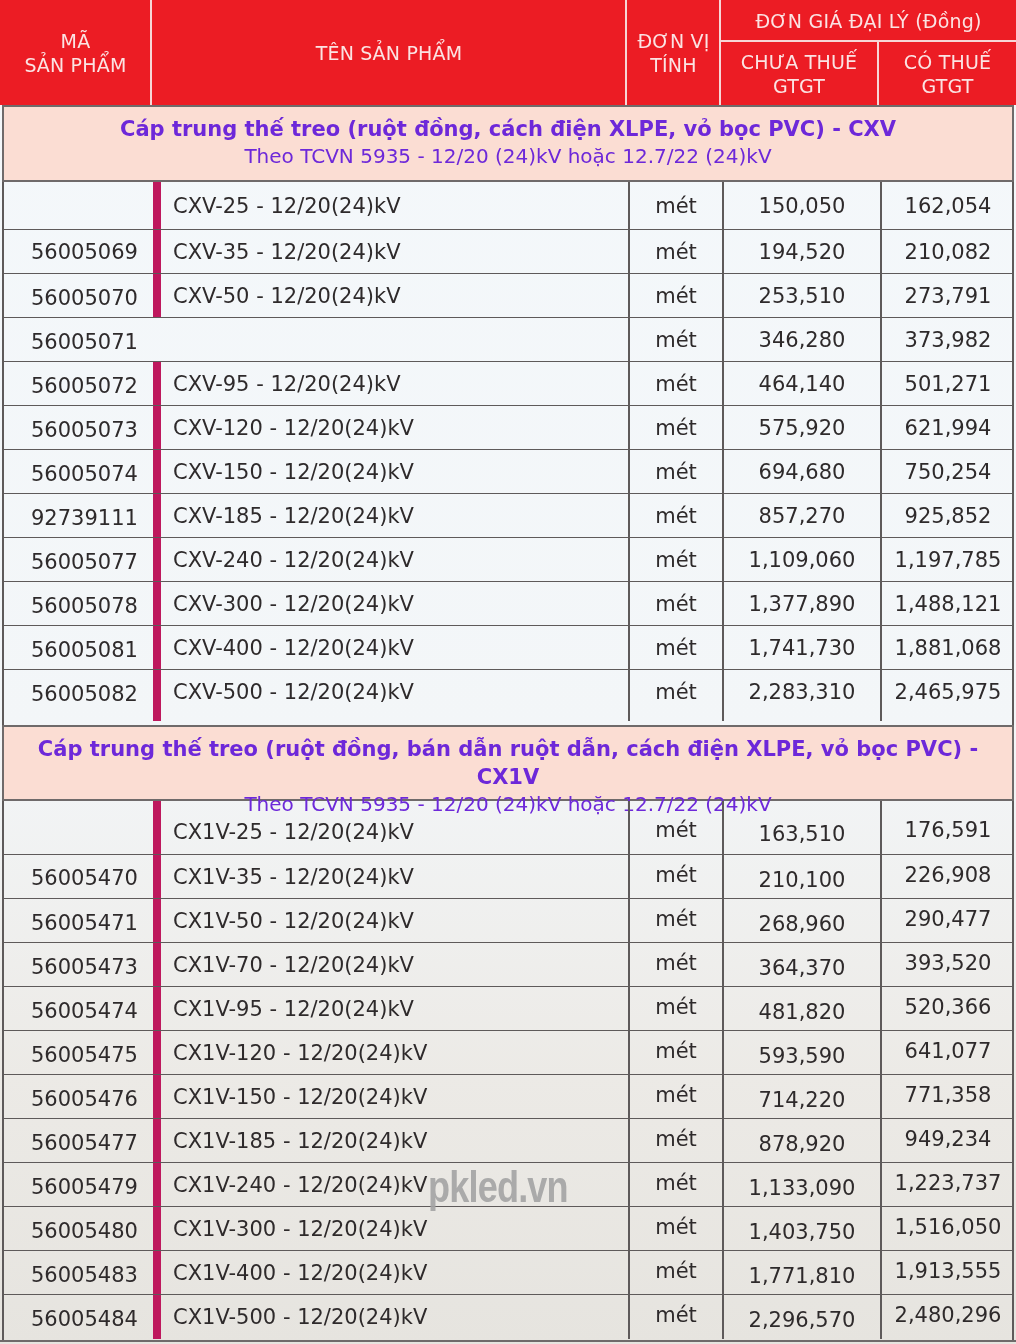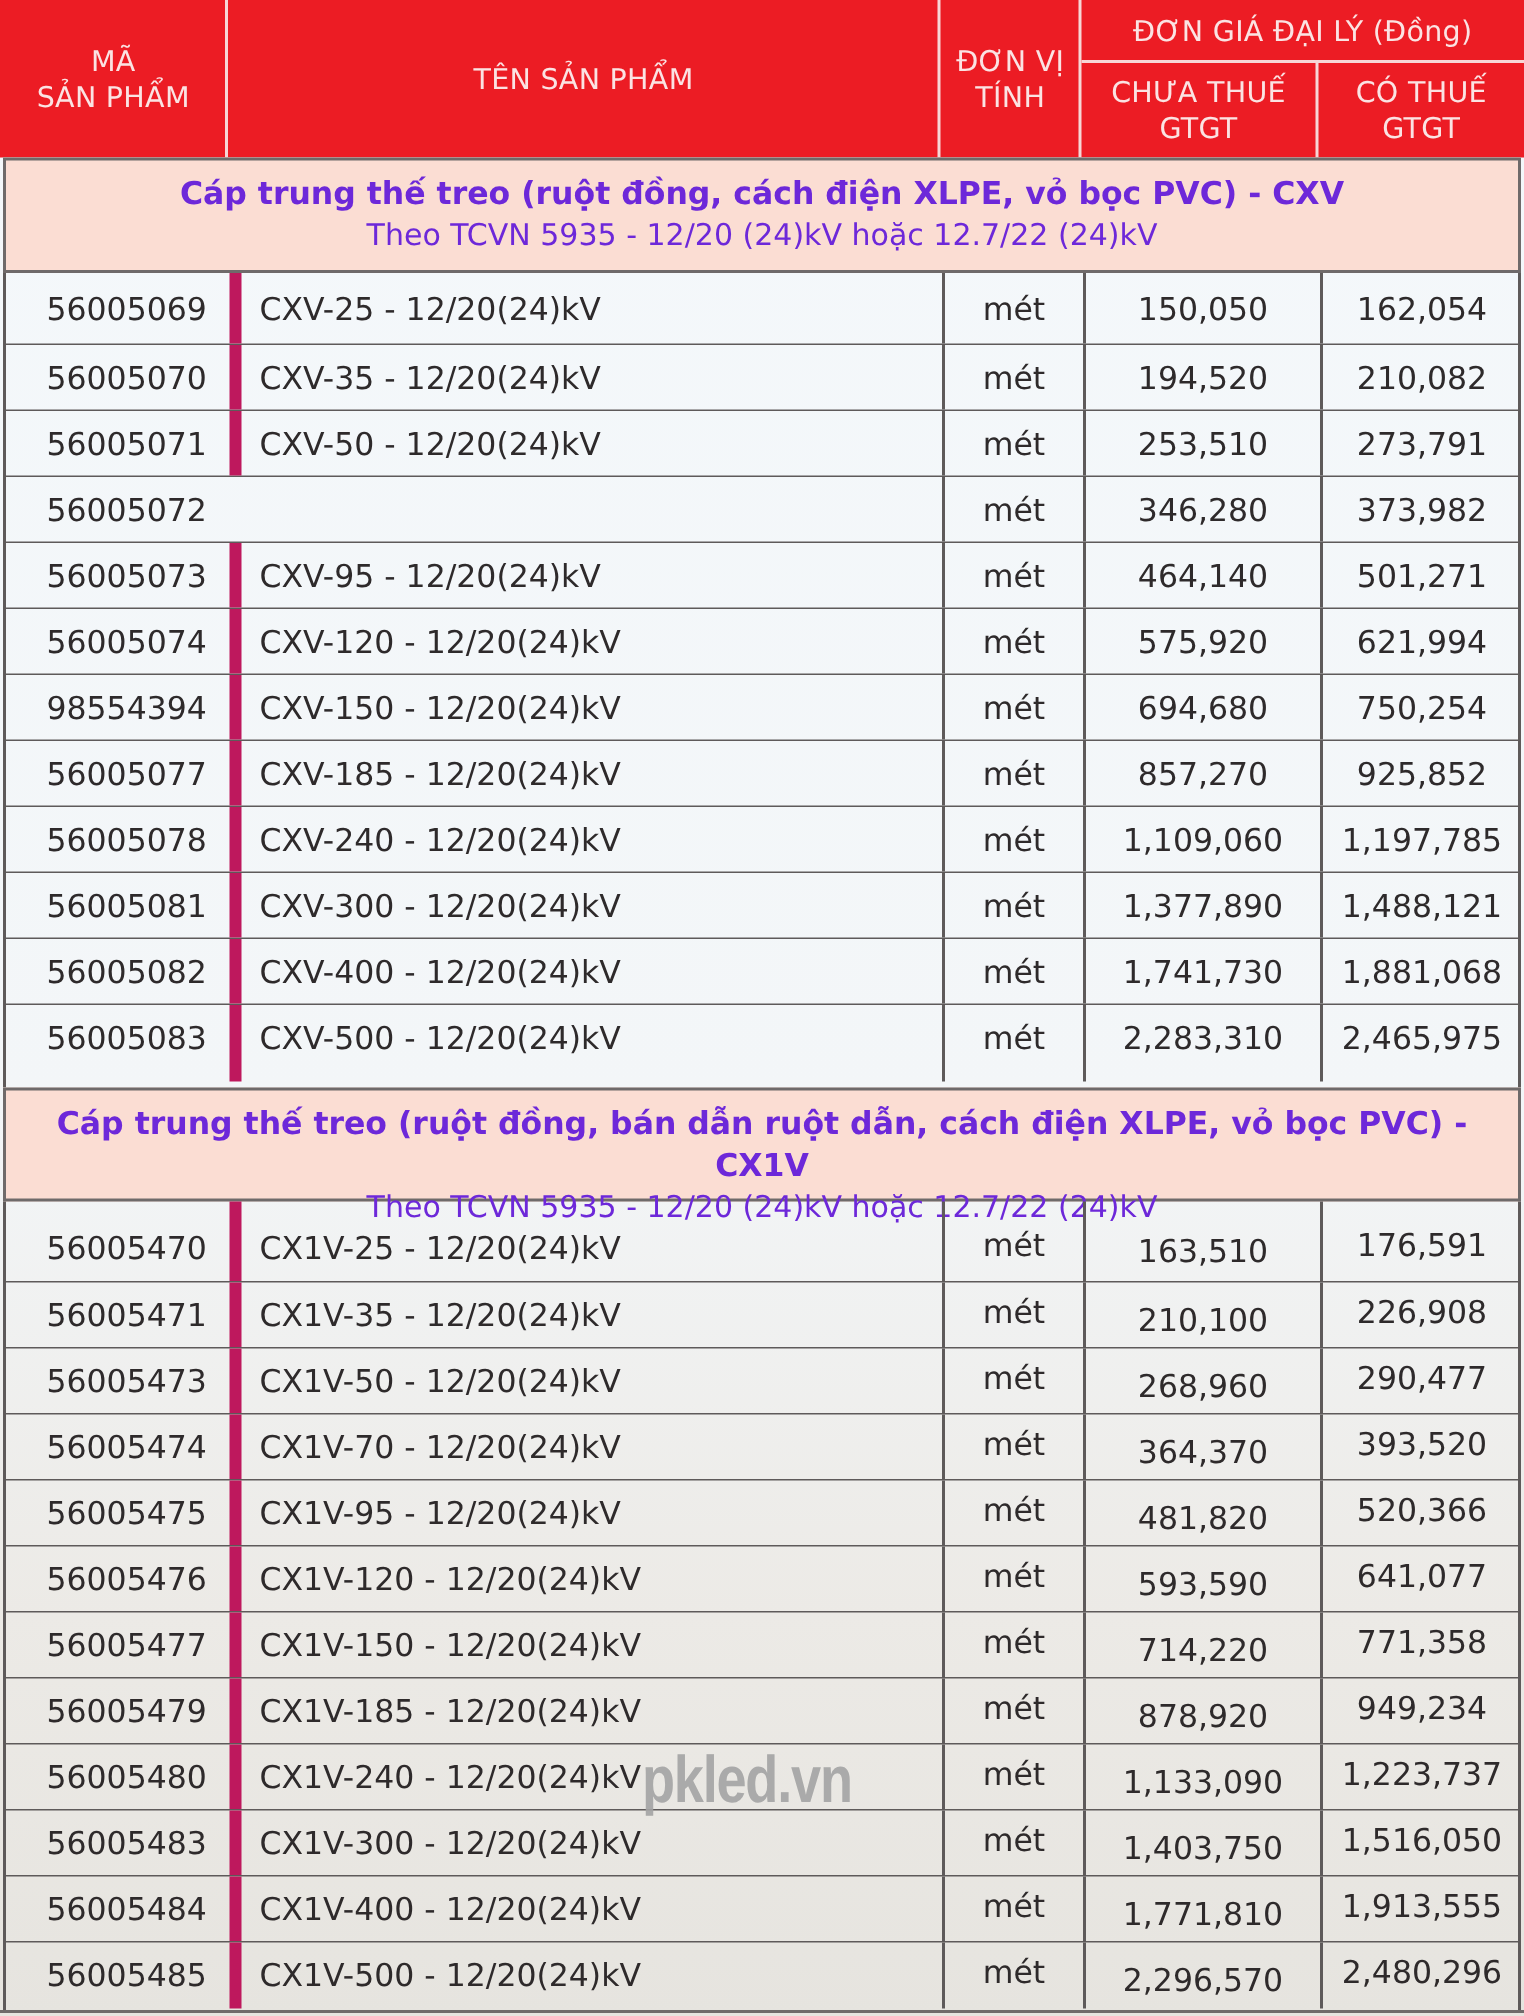--- a/index.html
+++ b/index.html
@@ -28,21 +28,21 @@
     border-left:2px solid #6f6a6a; border-right:2px solid #6f6a6a;
     box-sizing:border-box;
     text-align:center; color:#6d28d9;
   }
   .section .title { font-weight:bold; font-size:21px; line-height:28px; }
   .section .sub { font-size:20px; line-height:26px; }
   .rows { position:absolute; left:2px; width:1012px; border-left:2px solid #5e5a5a; border-right:2px solid #5e5a5a; box-sizing:border-box; }
   .row { position:relative; height:44px; border-bottom:1.5px solid #5e5a5a; box-sizing:border-box; font-size:21px; color:#2e2a2b; }
   .row:last-child { border-bottom:none; }
   .row > div { position:absolute; top:0; height:100%; display:flex; align-items:center; box-sizing:border-box; }
-  .c-code { left:0; width:149px; padding-left:27px; }
+  .c-code { left:0; width:149px; padding-left:27px;margin-top:46px; }
   .c-name { left:149px; width:475px; padding-left:12px; border-left:8px solid #be185d; }
   .c-unit { left:624px; width:94px; justify-content:center; border-left:2px solid #5e5a5a; }
   .c-pre { left:718px; width:158px; justify-content:center; border-left:2px solid #5e5a5a; }
   .c-tax { left:876px; width:134px; justify-content:center; border-left:2px solid #5e5a5a; }
   .rows.s2 .c-pre { padding-top:6px; }
   .rows.s2 .c-unit, .rows.s2 .c-tax { padding-bottom:4px; }
   .watermark {
     position:absolute; left:428px; top:1162px;
     font-family:"Liberation Sans", sans-serif; font-weight:bold;
     font-size:44px; color:#a4a4a4; letter-spacing:-1px;
@@ -122,21 +122,21 @@
       <div class="c-tax">501,271</div>
     </div>
     <div class="row">
       <div class="c-code">56005074</div>
       <div class="c-name">CXV-120 - 12/20(24)kV</div>
       <div class="c-unit">mét</div>
       <div class="c-pre">575,920</div>
       <div class="c-tax">621,994</div>
     </div>
     <div class="row">
-      <div class="c-code">98554394</div>
+      <div class="c-code">92739111</div>
       <div class="c-name">CXV-150 - 12/20(24)kV</div>
       <div class="c-unit">mét</div>
       <div class="c-pre">694,680</div>
       <div class="c-tax">750,254</div>
     </div>
     <div class="row">
       <div class="c-code">56005077</div>
       <div class="c-name">CXV-185 - 12/20(24)kV</div>
       <div class="c-unit">mét</div>
       <div class="c-pre">857,270</div>

